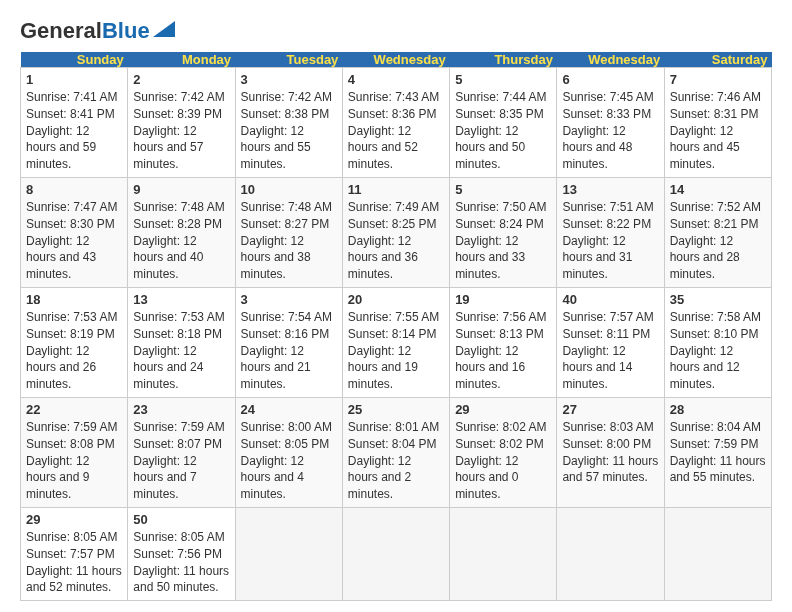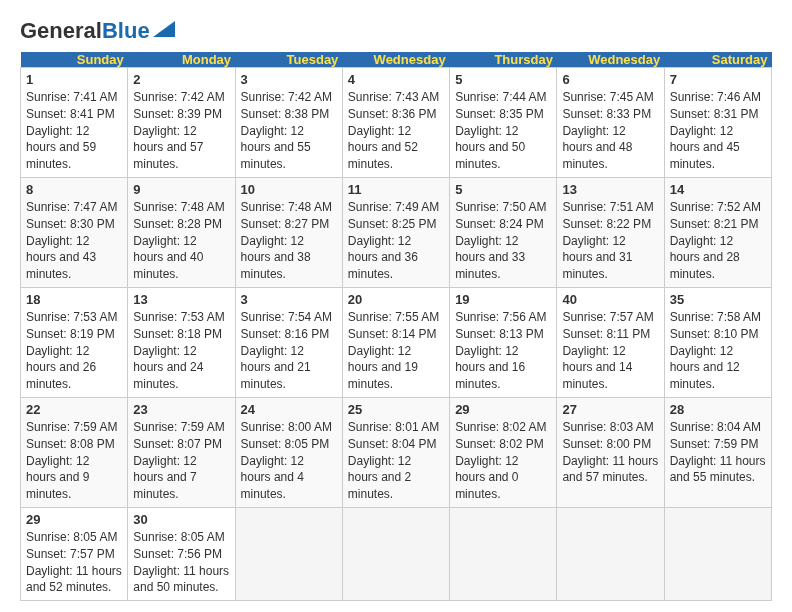--- a/index.html
+++ b/index.html
@@ -173,21 +173,21 @@
         <td><span class="day-num">29</span>
 <span class="cell-text">Sunrise: 8:02 AM<br>Sunset: 8:02 PM<br>Daylight: 12 hours and 0 minutes.</span></td>
         <td><span class="day-num">27</span>
 <span class="cell-text">Sunrise: 8:03 AM<br>Sunset: 8:00 PM<br>Daylight: 11 hours and 57 minutes.</span></td>
         <td><span class="day-num">28</span>
 <span class="cell-text">Sunrise: 8:04 AM<br>Sunset: 7:59 PM<br>Daylight: 11 hours and 55 minutes.</span></td>
       </tr>
       <tr>
         <td><span class="day-num">29</span>
 <span class="cell-text">Sunrise: 8:05 AM<br>Sunset: 7:57 PM<br>Daylight: 11 hours and 52 minutes.</span></td>
-        <td><span class="day-num">30</span>
+        <td><span class="day-num">50</span>
 <span class="cell-text">Sunrise: 8:05 AM<br>Sunset: 7:56 PM<br>Daylight: 11 hours and 50 minutes.</span></td>
         <td class="empty"></td>
         <td class="empty"></td>
         <td class="empty"></td>
         <td class="empty"></td>
         <td class="empty"></td>
       </tr>
     </tbody>
 </table>
 

